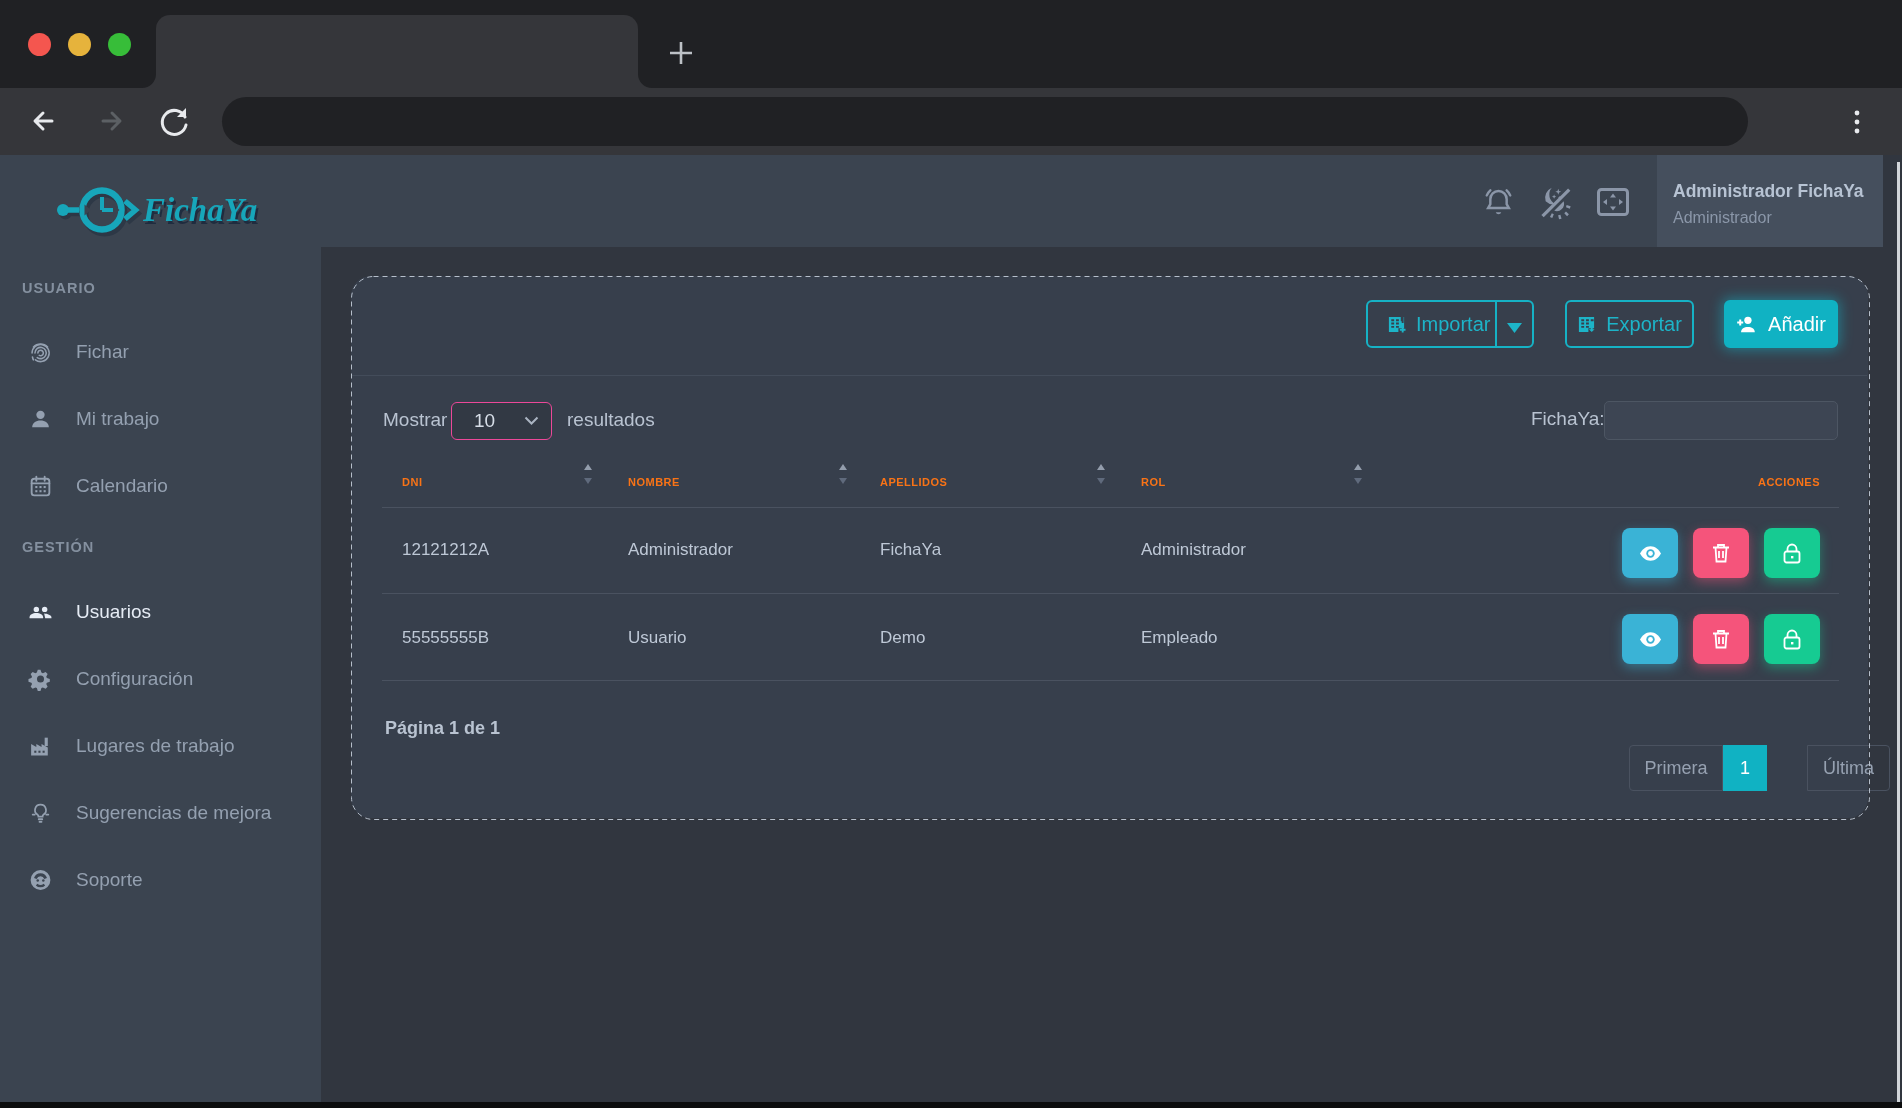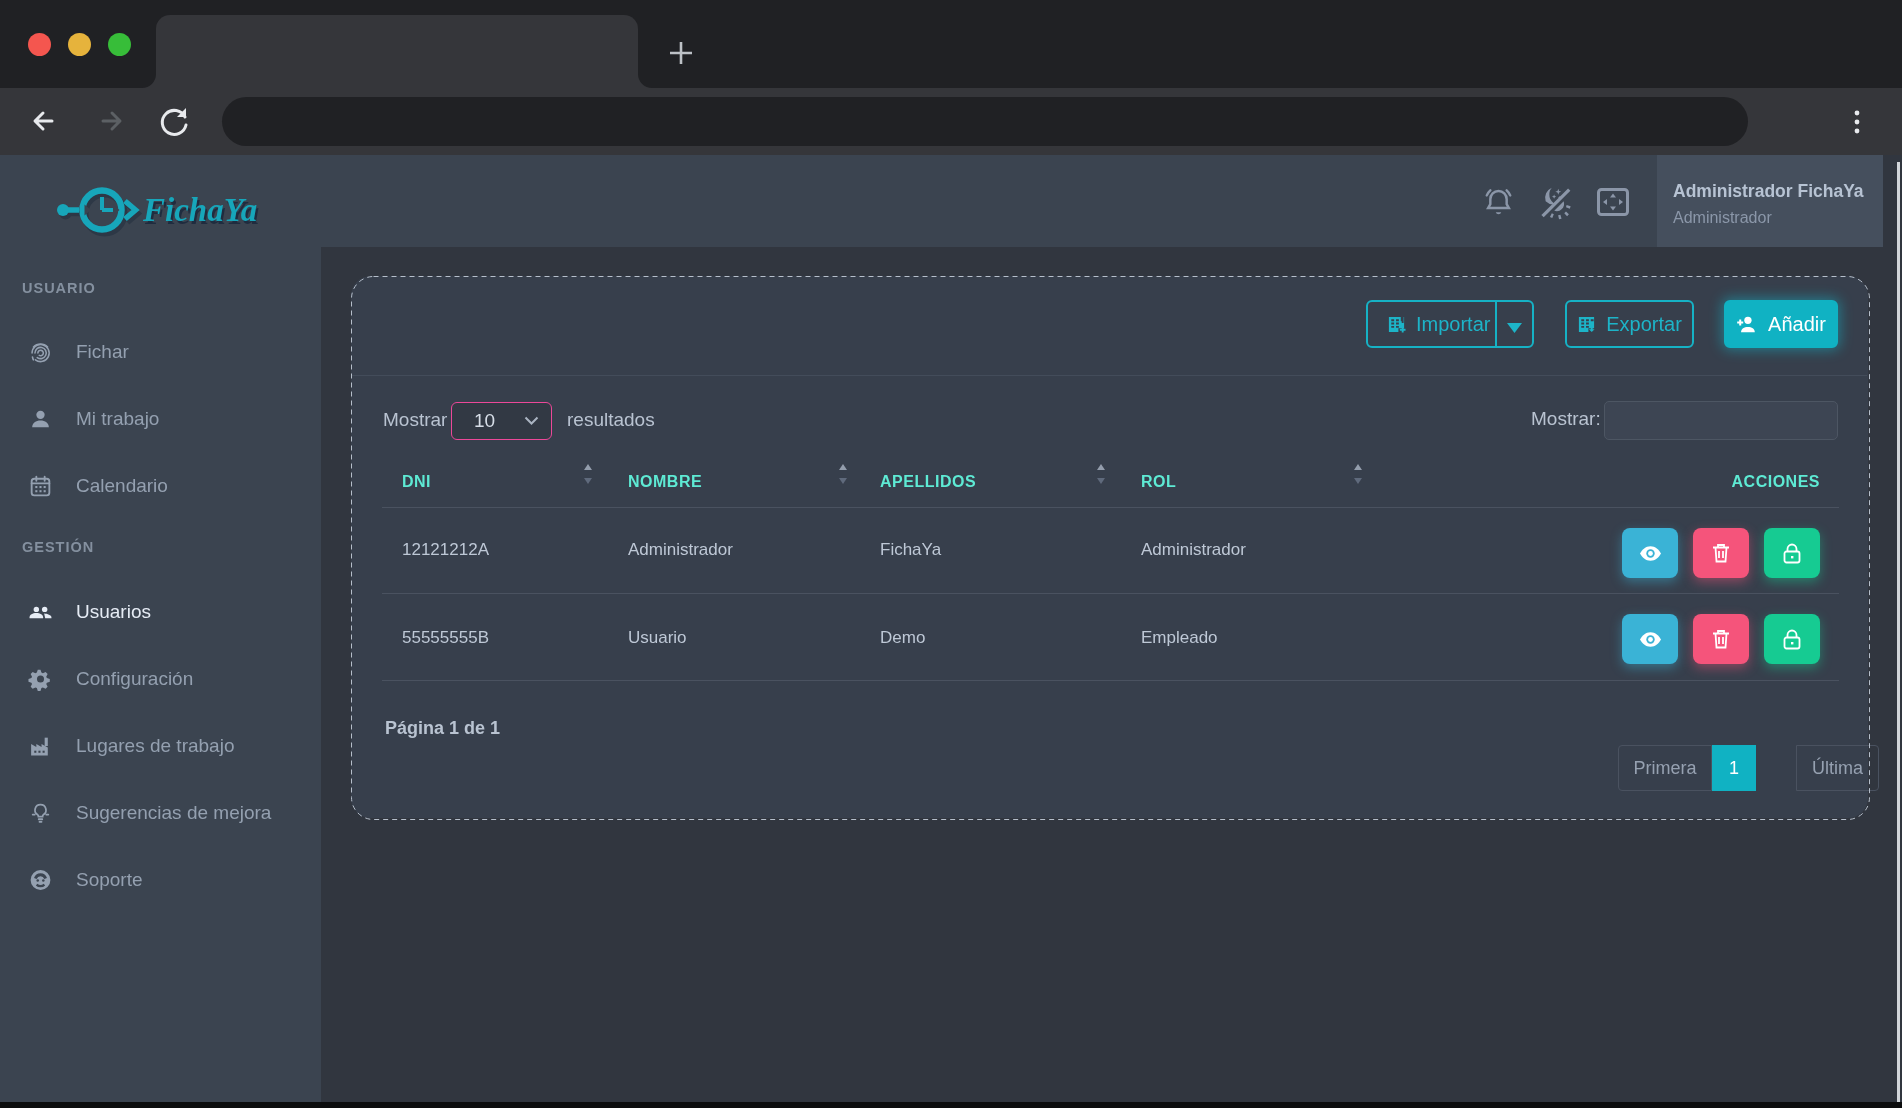--- a/index.html
+++ b/index.html
@@ -38,30 +38,30 @@
 
   
   .panel { left:351px; top:276px; width:1517px; height:542px; background:#373f4c; border:1px solid transparent; border-radius:20px; }
   .pborder { left:351px; top:276px; }
   .psep { left:0; top:98px; width:1515px; height:1px; background:#434c5a; }
   .btn { position:absolute; border:2px solid #16b2c5; border-radius:6px; color:#1db4c8; font-size:20px; display:flex; align-items:center; justify-content:center; gap:10px; }
   .btn-solid { background:#10b2c3; border-color:#10b2c3; color:#fff; box-shadow:0 0 13px 2px rgba(16,190,210,.48); }
   .tsel { left:99px; top:125px; width:101px; height:38px; background:#323944; border:1px solid #ec4899; border-radius:6px; color:#d7dee8; font-size:19px; }
   .tinput { left:1252px; top:124px; width:234px; height:39px; background:#3d4553; border:1px solid #4d5663; border-radius:5px; }
   .ptxt { color:#b9c3d1; font-size:19px; }
-  .th { position:absolute; top:179px; height:51px; display:flex; align-items:center; font-size:16px; font-weight:bold; color:#5eead4; letter-spacing:.5px; }
+  .th { position:absolute; top:179px; height:51px; display:flex; align-items:center; font-size:11px; font-weight:bold; color:#f97316; letter-spacing:.5px; }
   
   .hline { position:absolute; left:30px; width:1457px; height:1px; background:#4a5260; }
   .cell { position:absolute; font-size:17px; color:#bec8d6; }
   .abtn { position:absolute; width:56px; height:50px; border-radius:8px; display:flex; align-items:center; justify-content:center; }
   .abtn svg { display:block; }
   .b-eye { background:#3ab3d6; box-shadow:0 4px 12px rgba(58,179,214,.45); }
   .b-del { background:#f5547b; box-shadow:0 4px 12px rgba(245,84,123,.45); }
   .b-lock { background:#16cb92; box-shadow:0 4px 12px rgba(22,203,146,.45); }
-  .pgbox { position:absolute; top:468px; height:46px; border:1px solid #4a5260; color:#96a1b1; font-size:18px; display:flex; align-items:center; justify-content:center; }
+  .pgbox { position:absolute; top:468px; height:46px; border:1px solid #4a5260; color:#96a1b1; font-size:18px; display:flex; align-items:center; justify-content:center;margin-left:11px; }
   .sorters { position:absolute; width:10px; height:22px; }
 </style>
 </head>
 <body>
 <div id="stage">
 
   <div class="abs titlebar"></div>
   <div class="abs light" style="left:28px; background:#f4564f;"></div>
   <div class="abs light" style="left:68px; background:#e6b33c;"></div>
   <div class="abs light" style="left:108px; background:#37bd39;"></div>
@@ -290,21 +290,21 @@
     </div>
 
     <div class="abs ptxt" style="left:31px; top:132px;">Mostrar</div>
     <div class="abs tsel">
         <span style="position:absolute;left:22px;top:7px;">10</span>
       <svg style="position:absolute;right:12px;top:13px;" width="15" height="10" viewBox="0 0 15 10">
           <path d="M1.5 1.5l6 6 6-6" stroke="#aab4c2" stroke-width="2" fill="none"></path>
         </svg>
     </div>
     <div class="abs ptxt" style="left:215px; top:132px;">resultados</div>
-    <div class="abs ptxt" style="left:1179px; top:131px;">Mostrar:</div>
+    <div class="abs ptxt" style="left:1179px; top:131px;">FichaYa:</div>
     <div class="abs tinput"></div>
 
     <div class="th" style="left:50px;">DNI</div>
     <div class="th" style="left:276px;">NOMBRE</div>
     <div class="th" style="left:528px;">APELLIDOS</div>
     <div class="th" style="left:789px;">ROL</div>
     <div class="th" style="left:1356px; width:112px; justify-content:flex-end;">ACCIONES</div>
     <svg class="sorters" style="left:231px; top:186px;" viewBox="0 0 10 22">
         <path d="M5 1l4 6H1z" fill="#939dac"></path>
         <path d="M5 21l4-6H1z" fill="#5f6a7c"></path>

